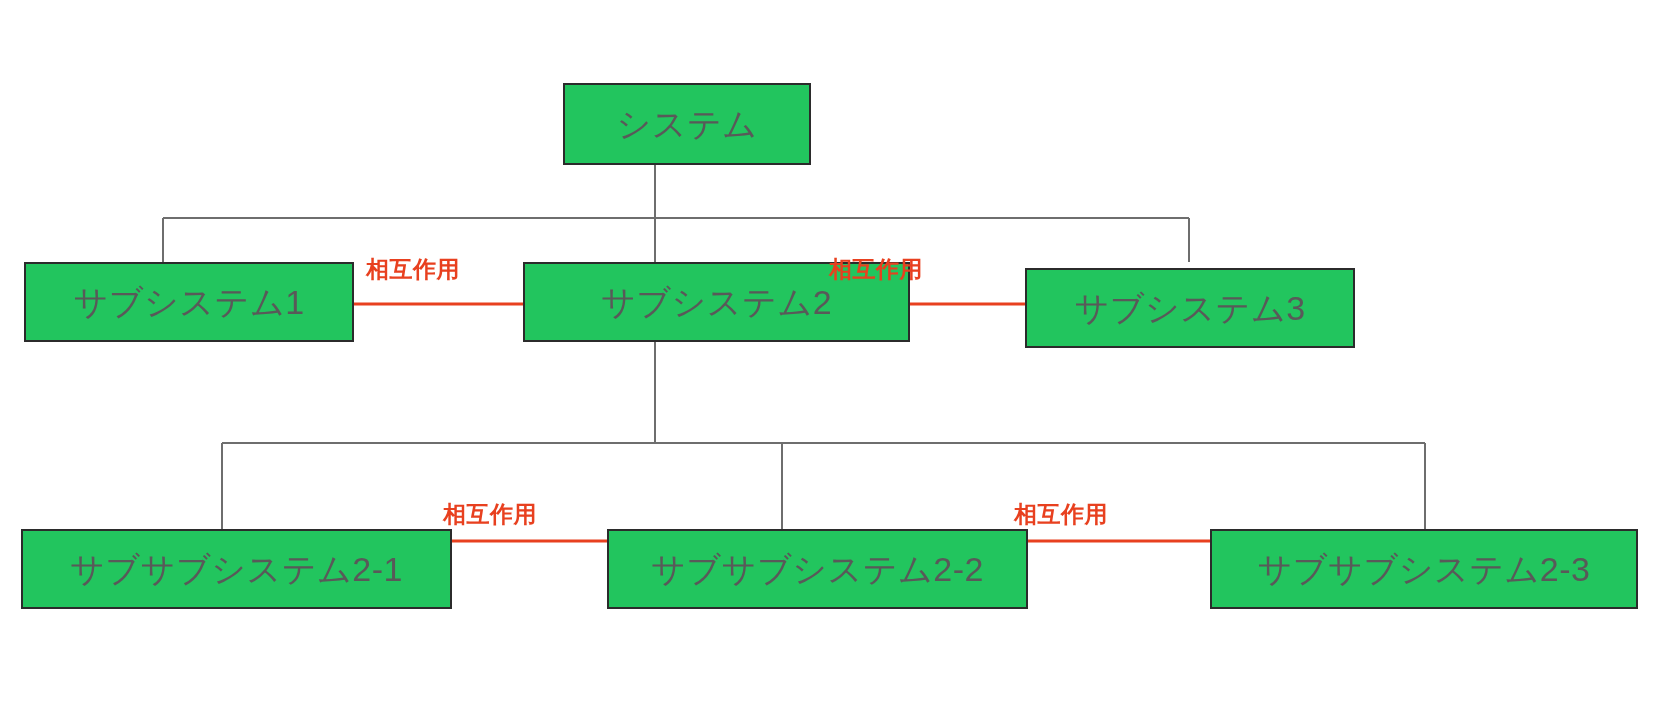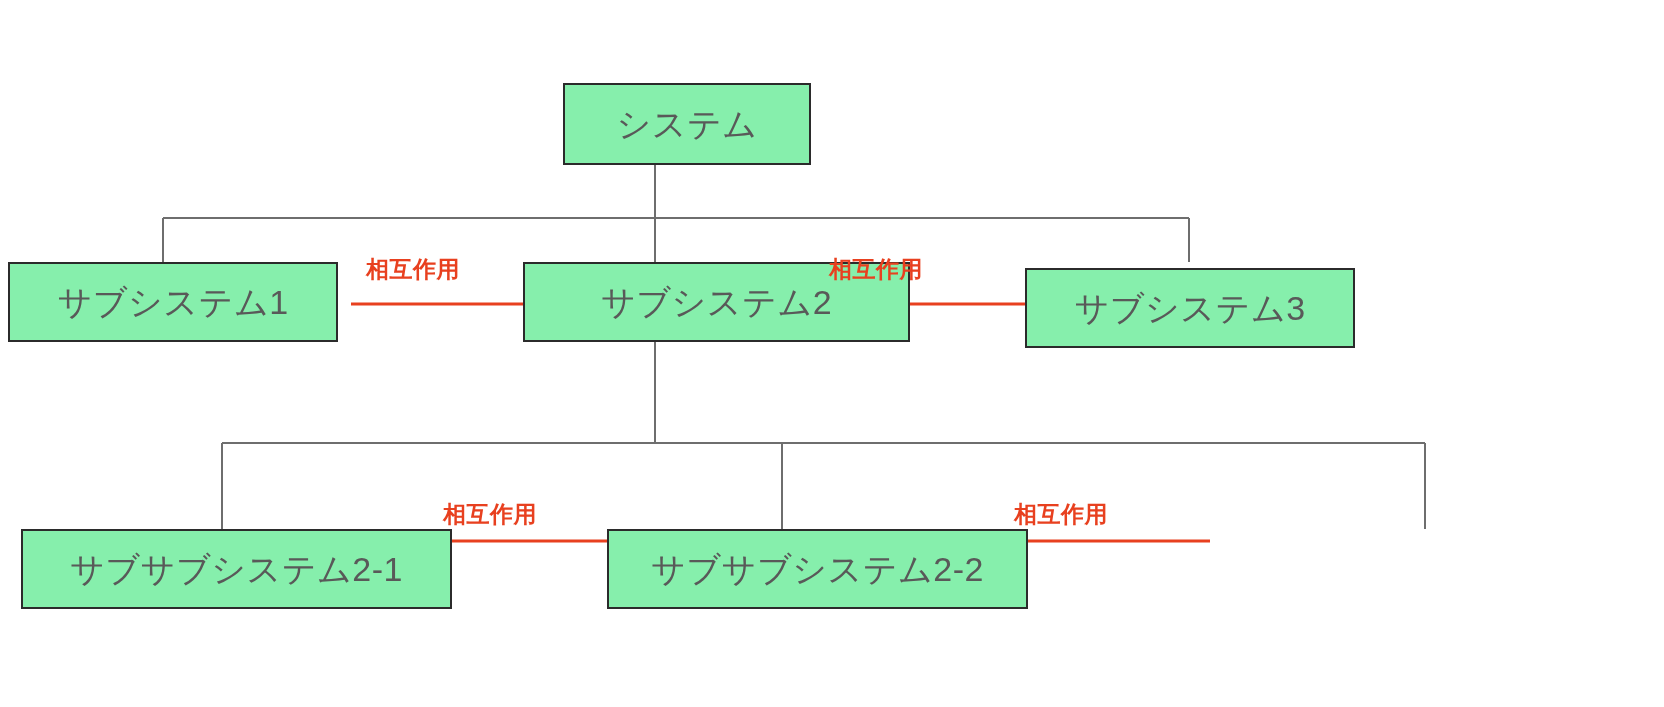--- a/index.html
+++ b/index.html
@@ -19,21 +19,21 @@
     position: absolute;
     left: 0;
     top: 0;
     width: 1664px;
     height: 707px;
     pointer-events: none;
   }
   .node {
     position: absolute;
     box-sizing: border-box;
-    background: #86efac;
+    background: #22c55e;
     border: 2px solid #2b2b2b;
     display: flex;
     align-items: center;
     justify-content: center;
     color: #595959;
     white-space: nowrap;
     letter-spacing: 0.5px;
     z-index: 2;
   }
   .node span {
@@ -79,40 +79,43 @@
       <line x1="850" y1="304" x2="1025" y2="304" stroke="#e8401f" stroke-width="3"></line>
       <line x1="452" y1="541" x2="607" y2="541" stroke="#e8401f" stroke-width="3"></line>
       <line x1="1028" y1="541" x2="1210" y2="541" stroke="#e8401f" stroke-width="3"></line>
     </g>
   </svg>
 
   <div class="node" style="left:563px; top:83px; width:248px; height:82px; font-size:34px;">
     <span>システム</span>
   </div>
 
-  <div class="node" style="left:8px; top:262px; width:330px; height:80px; font-size:34px;align-items:center;">
+  <div class="node" style="left:24px; top:262px; width:330px; height:80px; font-size:34px;align-items:center;">
     <span>サブシステム1</span>
   </div>
 
   <div class="node" style="left:523px; top:262px; width:387px; height:80px; font-size:34px;">
     <span>サブシステム2</span>
   </div>
 
   <div class="node" style="left:1025px; top:268px; width:330px; height:80px; font-size:34px;">
     <span>サブシステム3</span>
   </div>
 
   <div class="node" style="left:21px; top:529px; width:431px; height:80px; font-size:34px;">
     <span>サブサブシステム2-1</span>
   </div>
 
   <div class="node" style="left:607px; top:529px; width:421px; height:80px; font-size:34px;">
     <span>サブサブシステム2-2</span>
   </div>
 
+  <div class="node" style="left:1210px; top:529px; width:428px; height:80px; font-size:34px;">
+    <span>サブサブシステム2-3</span>
+  </div>
 
   <div class="edge-label" style="left:366px; top:258px;">相互作用</div>
 
   <div class="edge-label" style="left:829px; top:258px;">相互作用</div>
 
   <div class="edge-label" style="left:443px; top:503px;">相互作用</div>
 
   <div class="edge-label" style="left:1014px; top:503px;">相互作用</div>
 
 </div>

